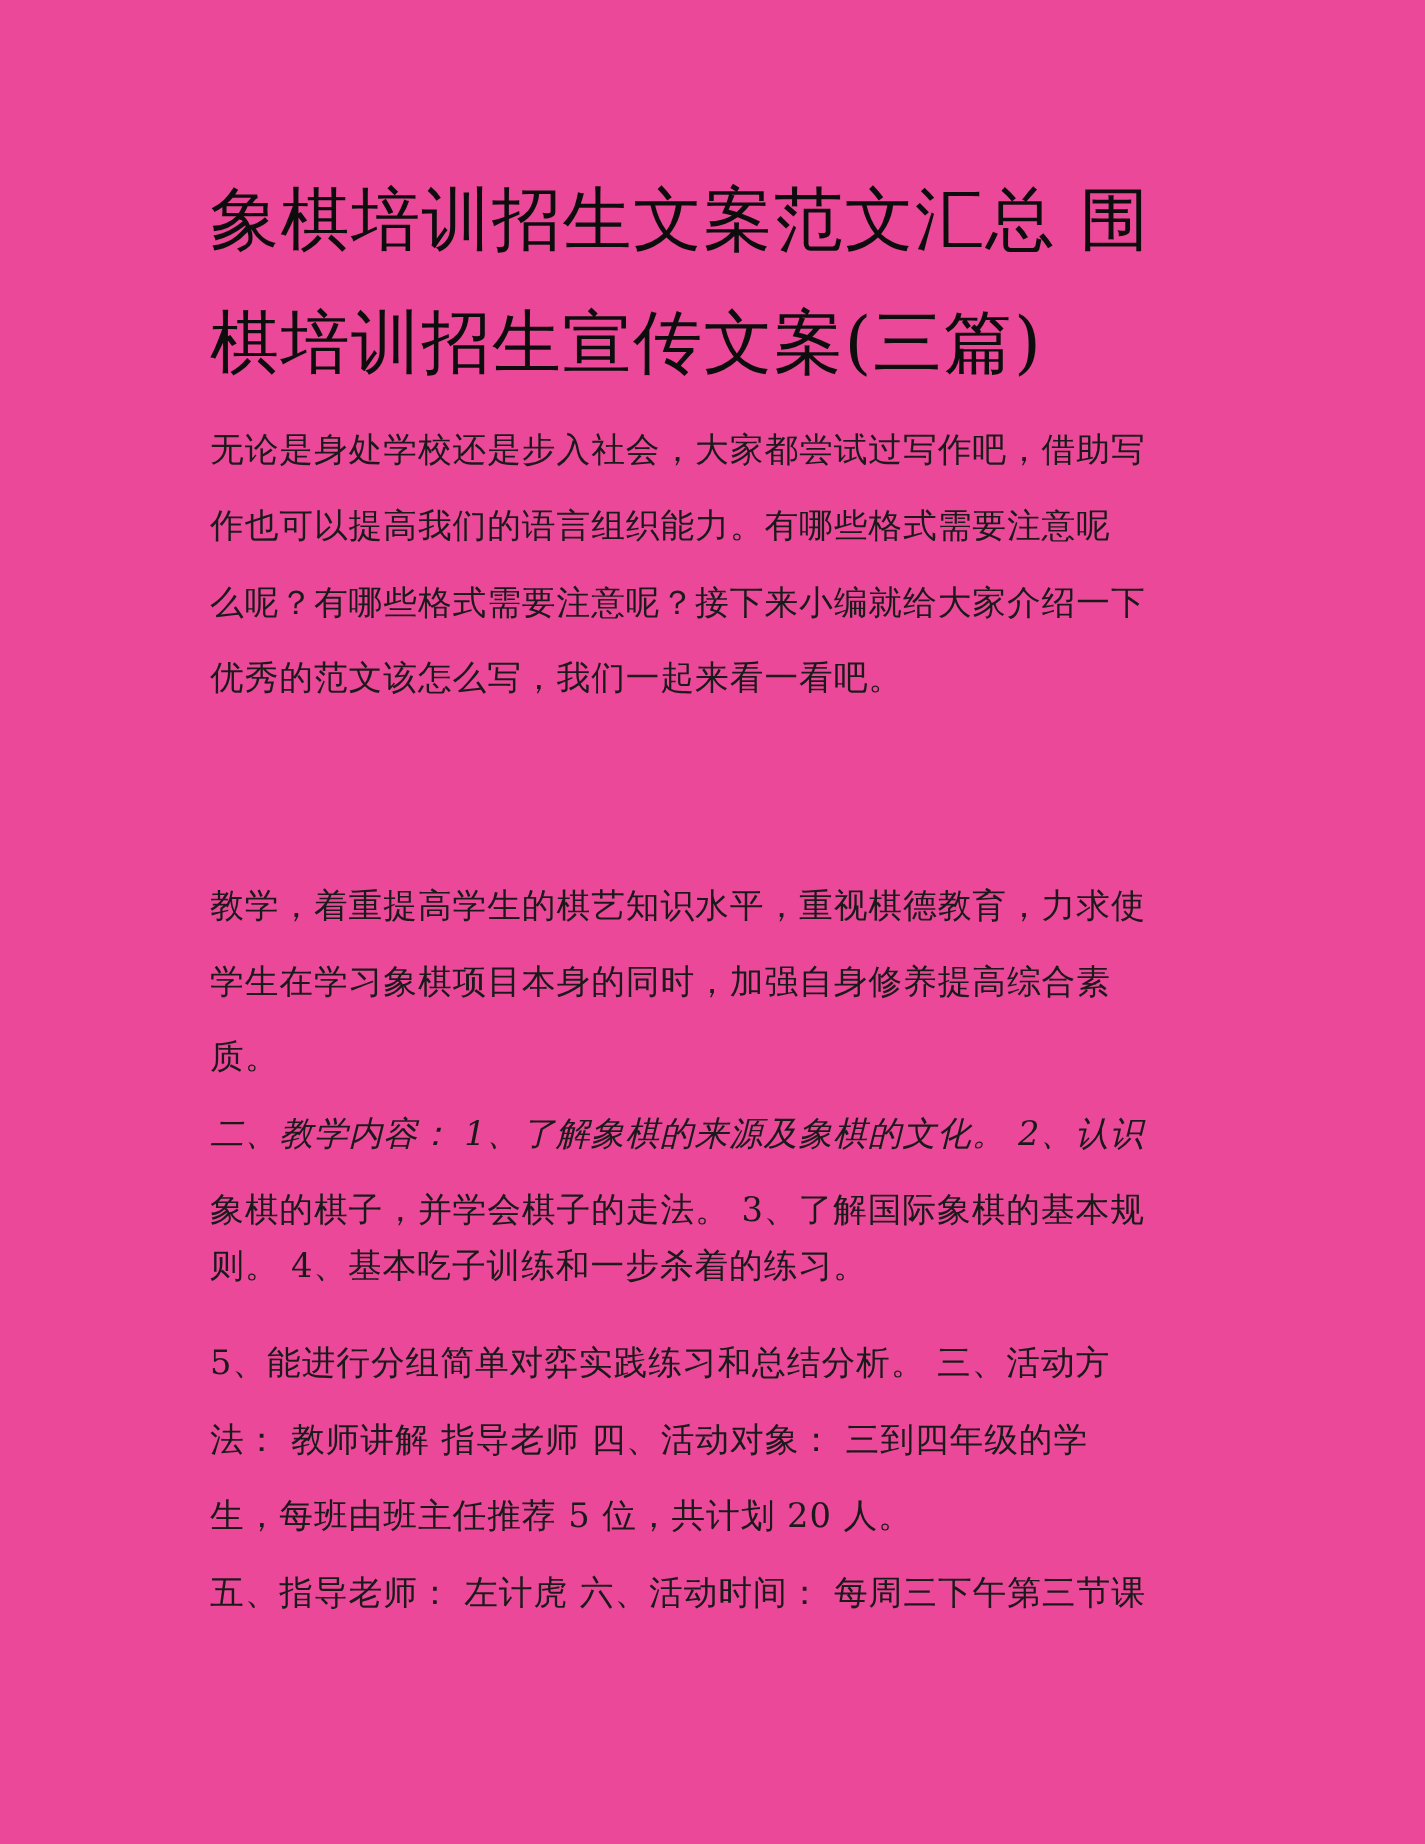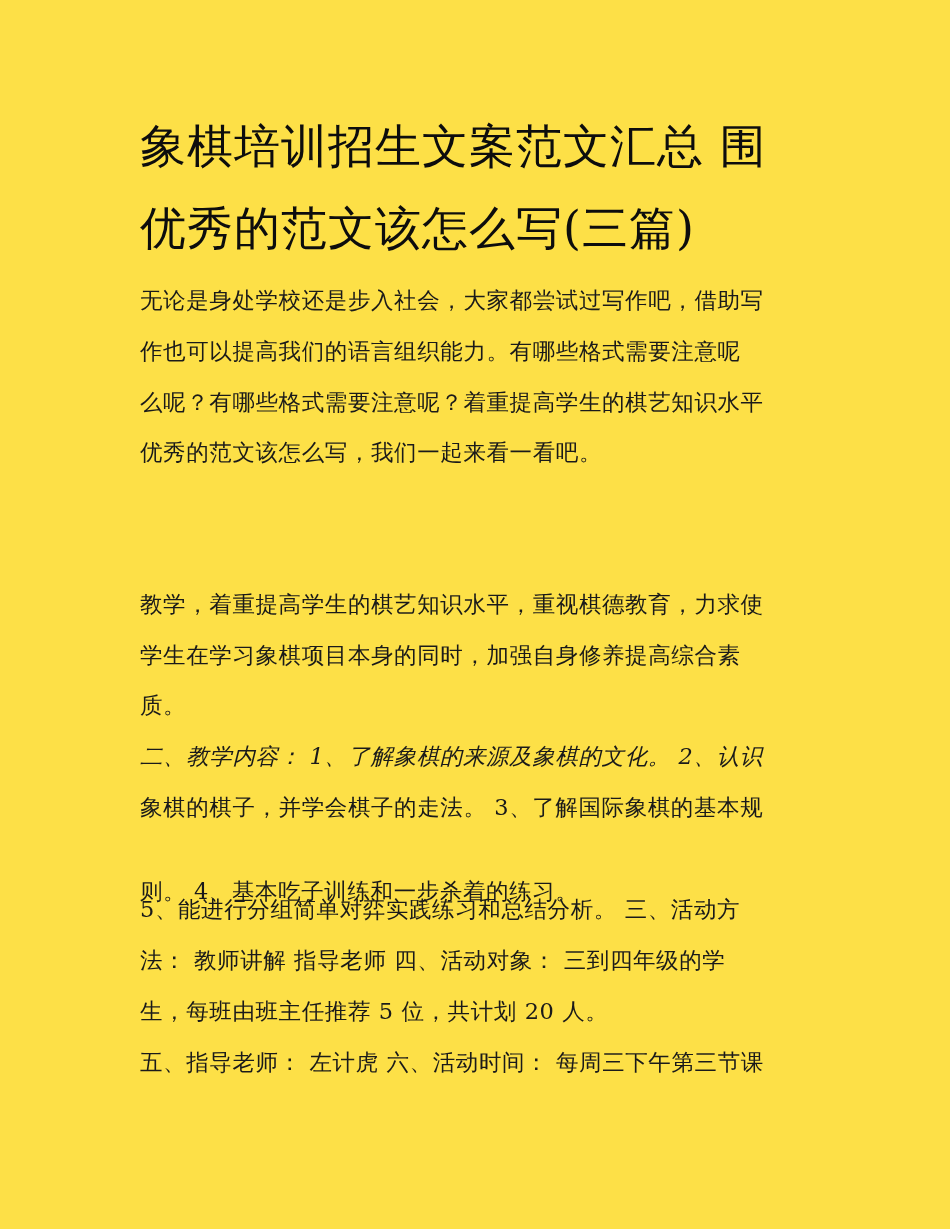--- a/index.html
+++ b/index.html
@@ -14,21 +14,21 @@
       overflow: hidden;
       font-family: "DejaVu Serif", "Liberation Serif", serif;
       color: #111111;
     }
     .page {
       position: absolute;
       left: 0;
       top: 0;
       width: 950px;
       height: 1229px;
-      background: #fde047;
+      background: #ec4899;
     }
     .title-line {
       position: absolute;
       left: 140px;
       font-size: 46px;
       line-height: 56px;
       white-space: nowrap;
       color: #0d0d0d;
       letter-spacing: 1px;
     }
@@ -41,35 +41,35 @@
       color: #1a1a1a;
       letter-spacing: 0.6px;
     }
   </style>
 </head>
 <body>
 
 <div class="page">
 
   <div class="title-line" style="top:118px;">象棋培训招生文案范文汇总 围</div>
-  <div class="title-line" style="top:200px;">优秀的范文该怎么写(三篇)</div>
+  <div class="title-line" style="top:200px;">棋培训招生宣传文案(三篇)</div>
 
   <div class="body-line" style="top:285px;">无论是身处学校还是步入社会，大家都尝试过写作吧，借助写</div>
   <div class="body-line" style="top:336px;">作也可以提高我们的语言组织能力。有哪些格式需要注意呢</div>
-  <div class="body-line" style="top:387px;">么呢？有哪些格式需要注意呢？着重提高学生的棋艺知识水平</div>
+  <div class="body-line" style="top:387px;">么呢？有哪些格式需要注意呢？接下来小编就给大家介绍一下</div>
   <div class="body-line" style="top:437px;">优秀的范文该怎么写，我们一起来看一看吧。</div>
 
 
   <div class="body-line" style="top:589px;">教学，着重提高学生的棋艺知识水平，重视棋德教育，力求使</div>
   <div class="body-line" style="top:640px;">学生在学习象棋项目本身的同时，加强自身修养提高综合素</div>
   <div class="body-line" style="top:690px;">质。</div>
 
   <div class="body-line" style="top:741px;font-style:italic;">二、教学内容： 1、了解象棋的来源及象棋的文化。 2、认识</div>
   <div class="body-line" style="top:792px;">象棋的棋子，并学会棋子的走法。 3、了解国际象棋的基本规</div>
-  <div class="body-line" style="top:876px;">则。 4、基本吃子训练和一步杀着的练习。</div>
+  <div class="body-line" style="top:829px;">则。 4、基本吃子训练和一步杀着的练习。</div>
 
   <div class="body-line" style="top:894px;">5、能进行分组简单对弈实践练习和总结分析。 三、活动方</div>
   <div class="body-line" style="top:945px;">法： 教师讲解 指导老师 四、活动对象： 三到四年级的学</div>
   <div class="body-line" style="top:996px;">生，每班由班主任推荐 5 位，共计划 20 人。</div>
 
   <div class="body-line" style="top:1047px;">五、指导老师： 左计虎 六、活动时间： 每周三下午第三节课</div>
 
 </div>
 
 </body></html>

